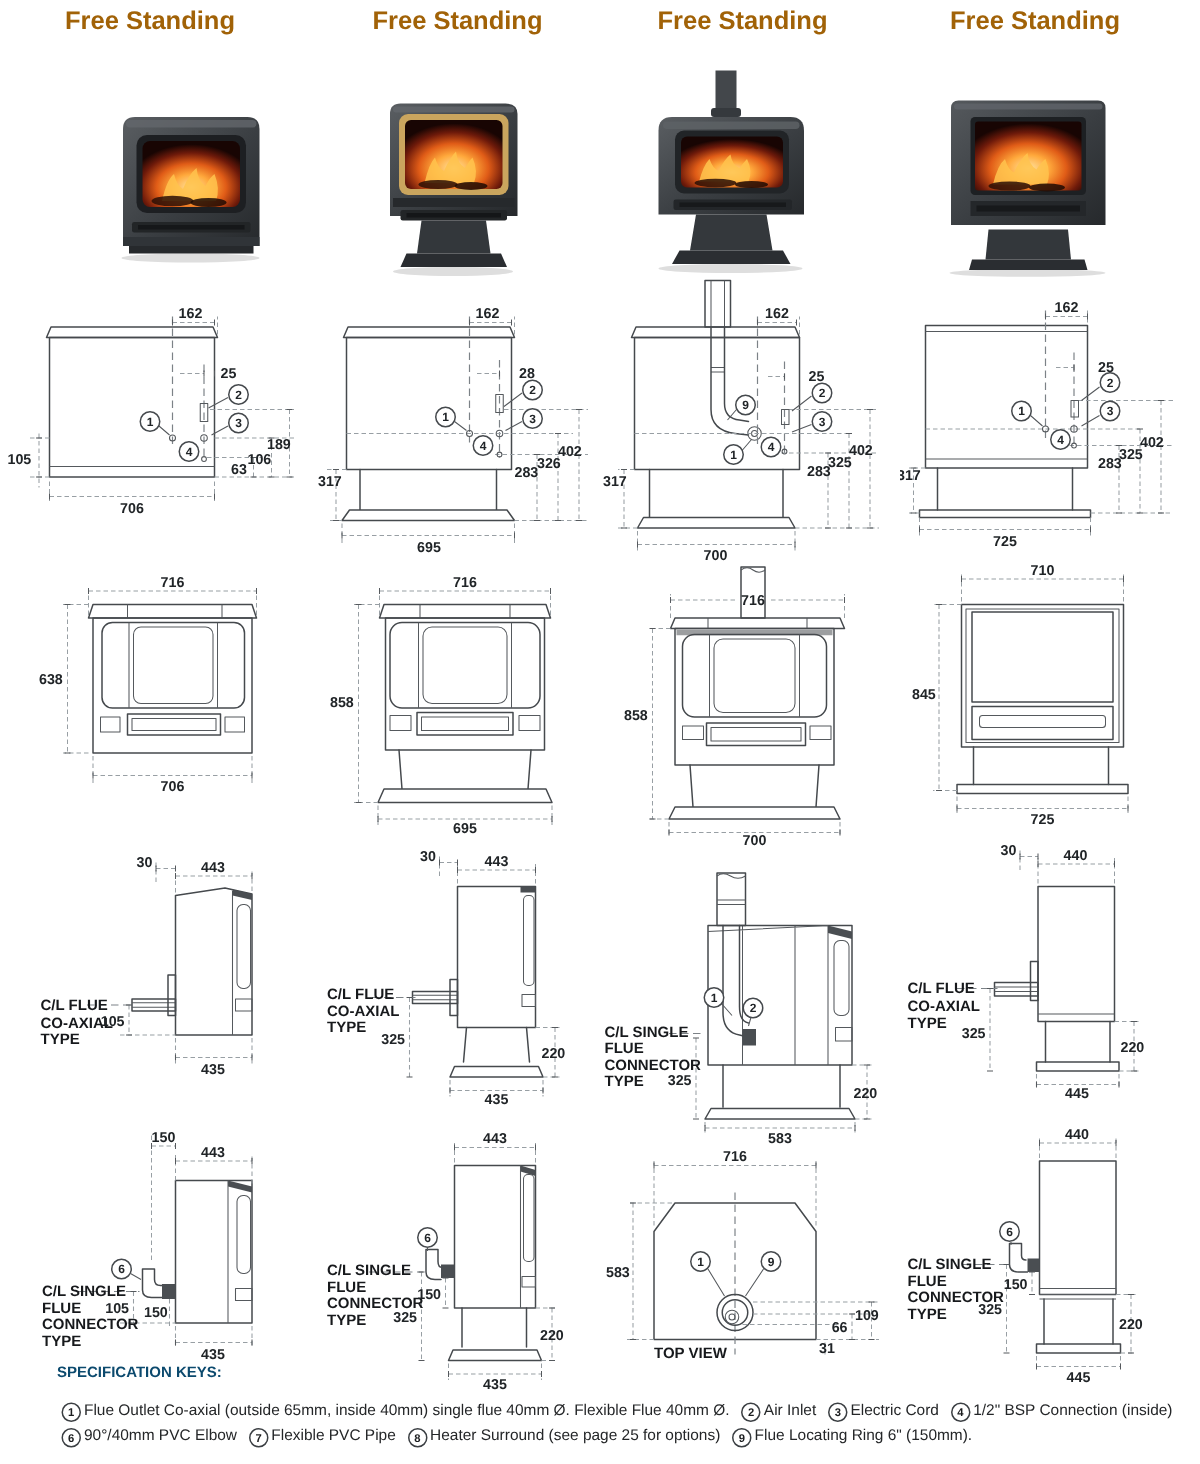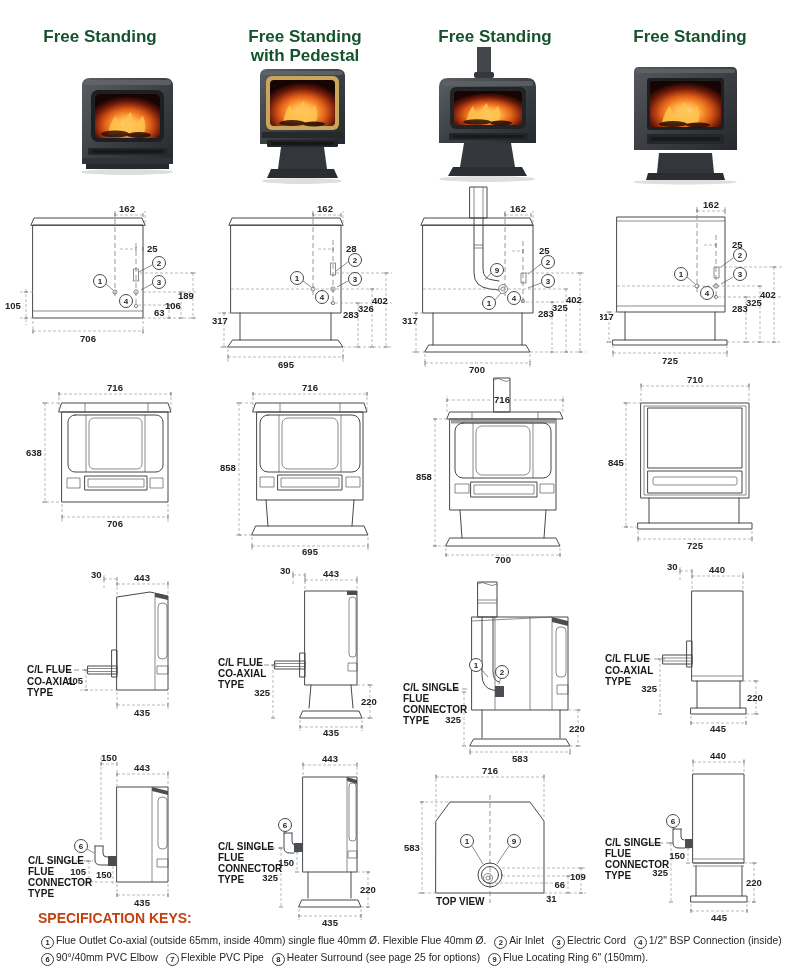--- a/index.html
+++ b/index.html
@@ -1,49 +1,48 @@
 <!DOCTYPE html>
 <html><head>
 <meta charset="utf-8">
 <style>
   html,body{margin:0;padding:0;background:#fff;}
   .page{position:relative;width:800px;height:976px;background:#ffffff;overflow:hidden;
         font-family:"Liberation Sans",sans-serif;}
   .coltitle{position:absolute;top:4px;width:190px;text-align:center;
-            font-size:17px;line-height:19px;font-weight:bold;color:#14532d;margin-top:23px;}
+            font-size:17px;line-height:19px;font-weight:bold;color:#a16207;}
   .abs{position:absolute;}
   
   .s{stroke:#45494d;stroke-width:1;fill:none;stroke-linejoin:round;stroke-linecap:round;}
   .s2{stroke:#55595d;stroke-width:.7;fill:none;stroke-linejoin:round;}
   .dsh{stroke:#989fa4;stroke-width:.7;fill:none;stroke-dasharray:3 2;}
   .dshD{stroke:#7c8287;stroke-width:.8;fill:none;stroke-dasharray:5 3;}
   .fillD{fill:#4a4e52;stroke:none;}
   text.d{font:bold 9.5px "Liberation Sans",sans-serif;fill:#202427;}
   text.c{font:bold 8px "Liberation Sans",sans-serif;fill:#202427;text-anchor:middle;}
   text.lb{font:bold 10px "Liberation Sans",sans-serif;fill:#17191c;}
   text.m{text-anchor:middle;} text.e{text-anchor:end;}
   .co{fill:#fff;stroke:#45494d;stroke-width:1;}
   
-  .spec-h{position:absolute;left:38px;top:910px;font-size:14px;font-weight:bold;color:#c2410c;}
+  .spec-h{position:absolute;left:38px;top:910px;font-size:10px;font-weight:bold;color:#0c4a6e;}
   .speckeys{position:absolute;left:36px;top:932px;width:750px;font-size:10.3px;line-height:17px;color:#242628;}
   .kn{display:inline-block;width:11px;height:11px;border:1px solid #3a3e42;border-radius:50%;
       text-align:center;font-size:7.5px;line-height:11px;font-weight:bold;margin:0 2px 0 5px;vertical-align:-1px;color:#1b1d1f;}
 </style>
 </head>
 <body>
 
 <div class="page">
 
   <div class="coltitle" style="left:5px;">
     <div>Free Standing</div>
     <div></div>
   </div>
   <div class="coltitle" style="left:210px;">
     <div>Free Standing</div>
-    <div>with Pedestal</div>
   </div>
   <div class="coltitle" style="left:400px;">
     <div>Free Standing</div>
   </div>
   <div class="coltitle" style="left:595px;">
     <div>Free Standing</div>
   </div>
 
   <svg class="abs" style="left:70px;top:70px;" width="115" height="115" viewBox="0 0 115 115">
     <defs>

